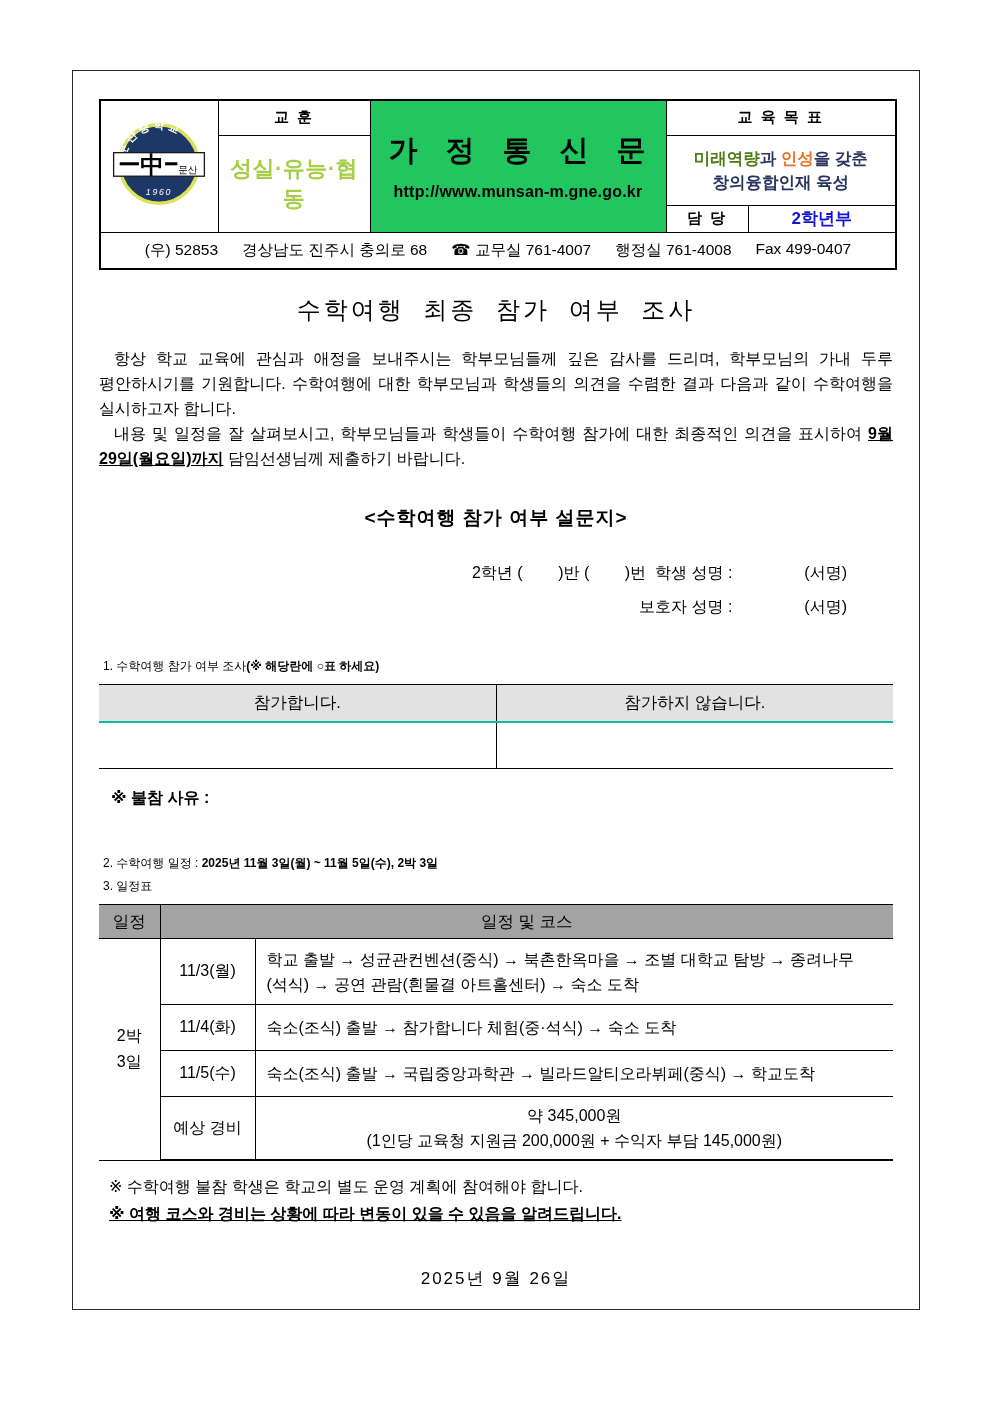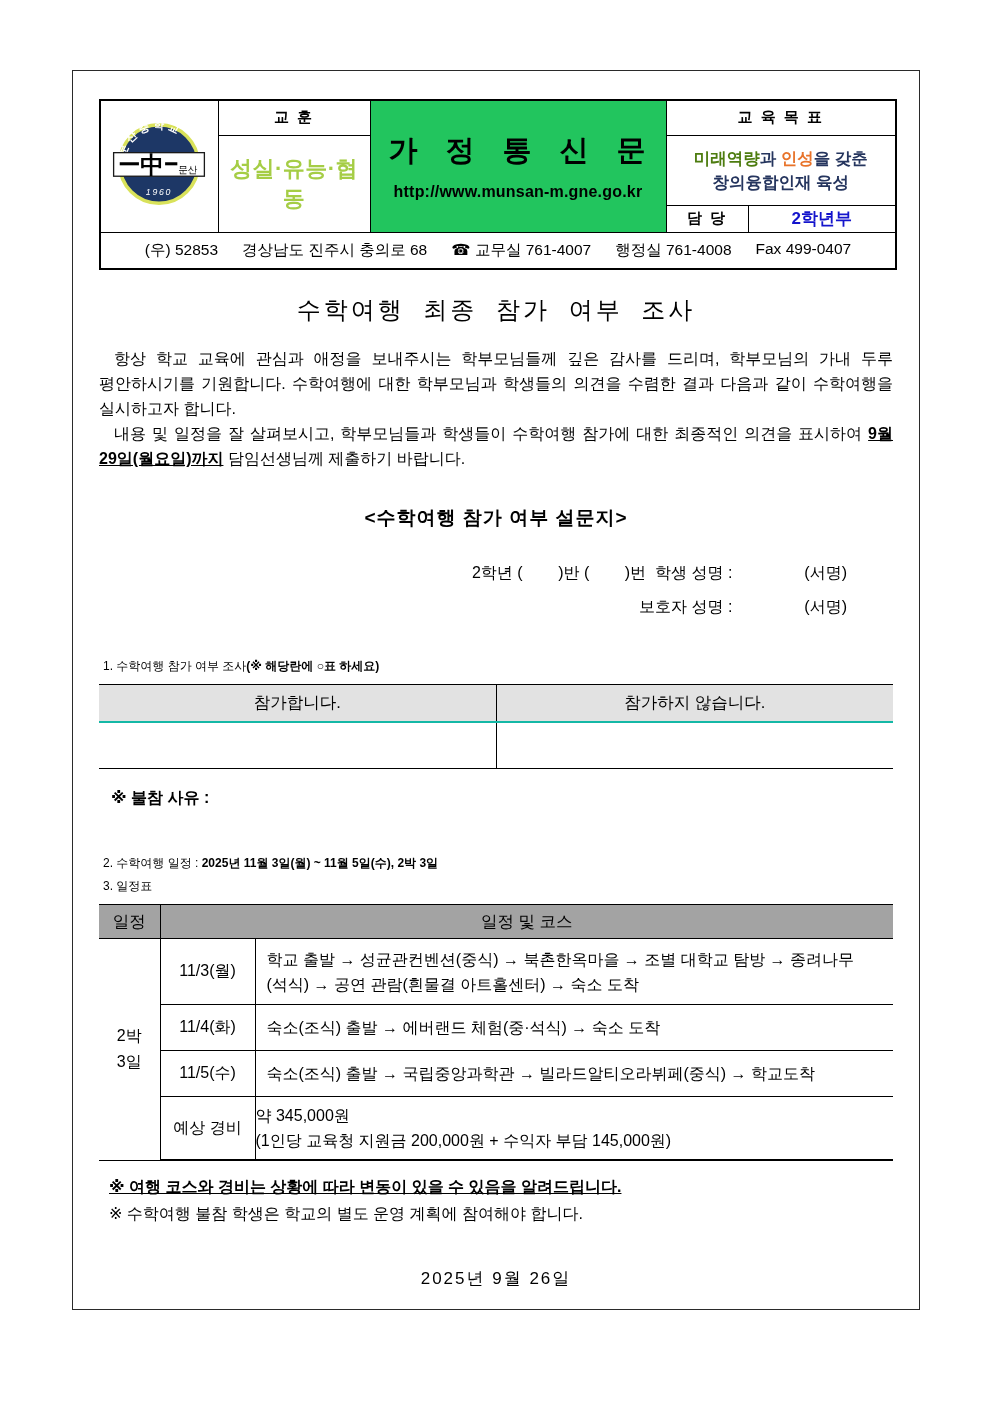--- a/index.html
+++ b/index.html
@@ -59,21 +59,21 @@
 
   
   table.t2 { width:100%; border-collapse: collapse; table-layout: fixed; margin-top: 9px; }
   table.t2 th { background:#a3a3a3; font-weight:400; font-size:16.5px; height:34px; border-top:1.5px solid #000; border-bottom:1.5px solid #000; }
   table.t2 td { font-size:16px; border-bottom:1px solid #000; vertical-align: middle; }
   table.t2 tr.last td { border-bottom:2px solid #000; }
   td.dur { text-align:center; line-height:26px; border-bottom:2px solid #000; }
   td.date { text-align:center; height:46px; }
   td.r1h { height: 66px; }
   td.course { text-align:left; padding: 6px 8px 6px 11px; line-height:25px; word-break: keep-all; }
-  td.cost { text-align:left; line-height:25px; padding:6px 0; }
+  td.cost { text-align:center; line-height:25px; padding:6px 0; }
   td.cost-label { text-align:center; height:58px; }
 
   .note { font-size:16px; line-height:26.5px; margin:0; padding-left: 10px; }
   .notes { margin-top: 13px; }
   .note-em { font-weight:700; text-decoration: underline; }
 
   .footer-date { text-align:center; font-size:17px; letter-spacing:2px; margin-top: 40px; }
 </style>
 </head>
 <body>
@@ -191,36 +191,36 @@
     <tr>
       <td class="dur" rowspan="4">
         <div>2박</div>
         <div>3일</div>
       </td>
       <td class="date vline r1h">11/3(월)</td>
       <td class="course vline">학교 출발 → 성균관컨벤션(중식) → 북촌한옥마을 → 조별 대학교 탐방 → 종려나무(석식) → 공연 관람(흰물결 아트홀센터) → 숙소 도착</td>
     </tr>
     <tr>
       <td class="date vline">11/4(화)</td>
-      <td class="course vline">숙소(조식) 출발 → 에버랜드 체험(중·석식) → 숙소 도착</td>
+      <td class="course vline">숙소(조식) 출발 → 참가합니다 체험(중·석식) → 숙소 도착</td>
     </tr>
     <tr>
       <td class="date vline">11/5(수)</td>
       <td class="course vline">숙소(조식) 출발 → 국립중앙과학관 → 빌라드알티오라뷔페(중식) → 학교도착</td>
     </tr>
     <tr class="last">
       <td class="cost-label vline">예상 경비</td>
       <td class="cost vline">
         <div>약 345,000원</div>
         <div>(1인당 교육청 지원금 200,000원 + 수익자 부담 145,000원)</div>
       </td>
     </tr>
   </tbody>
     </table>
 
   <div class="notes">
+    <p class="note">※ 수학여행 불참 학생은 학교의 별도 운영 계획에 참여해야 합니다.</p>
     <p class="note note-em">※ 여행 코스와 경비는 상황에 따라 변동이 있을 수 있음을 알려드립니다.</p>
-    <p class="note">※ 수학여행 불참 학생은 학교의 별도 운영 계획에 참여해야 합니다.</p>
   </div>
 
   <div class="footer-date">2025년 9월 26일</div>
 
 </div>
 
 </body></html>

